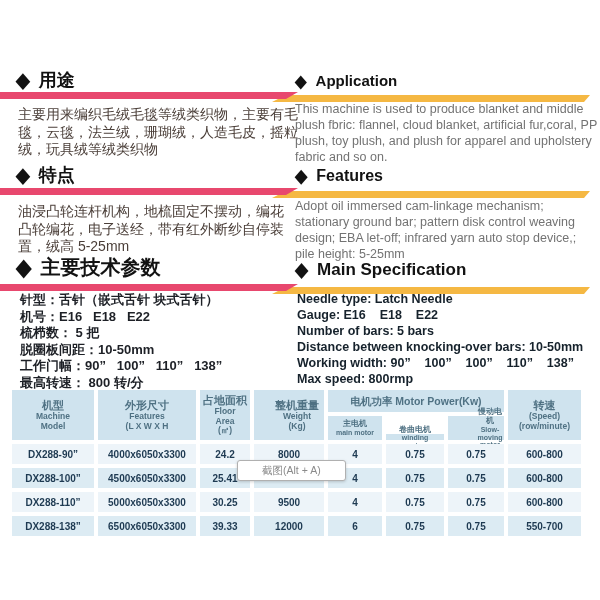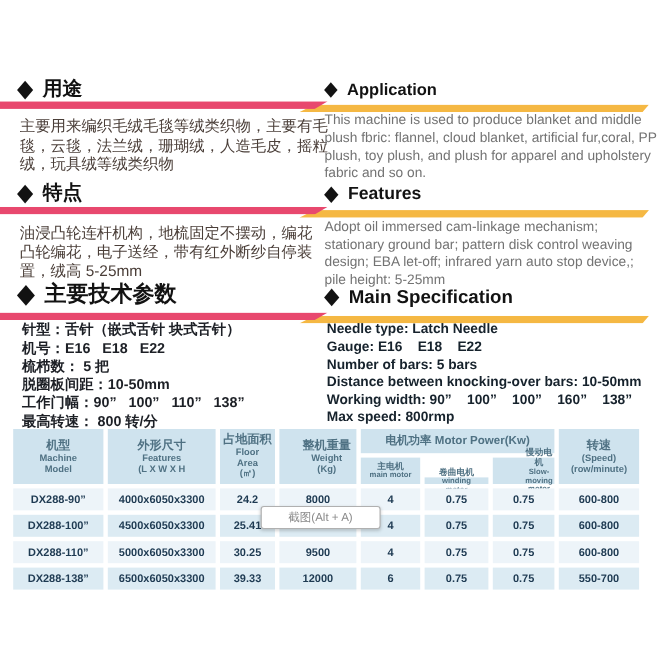--- a/index.html
+++ b/index.html
@@ -64,21 +64,21 @@
     <div class="spec-zh">脱圈板间距：10-50mm</div>
     <div class="spec-zh">工作门幅：90”   100”   110”   138”</div>
     <div class="spec-zh">最高转速： 800 转/分</div>
   </div>
 
   <div class="abs" style="left:297px;top:291px;">
     <div class="spec-en">Needle type: Latch Needle</div>
     <div class="spec-en">Gauge: E16    E18    E22</div>
     <div class="spec-en">Number of bars: 5 bars</div>
     <div class="spec-en">Distance between knocking-over bars: 10-50mm</div>
-    <div class="spec-en">Working width: 90”    100”    100”    160”    138”</div>
+    <div class="spec-en">Working width: 90”    100”    100”    110”    138”</div>
     <div class="spec-en">Max speed: 800rmp</div>
   </div>
 
   <div class="abs spec-table">
     <div class="th" style="grid-column:1;grid-row:1/3;">
         <span class="zh">机型</span>
         <span class="en">Machine
 Model</span>
       </div>
     <div class="th" style="grid-column:2;grid-row:1/3;">

